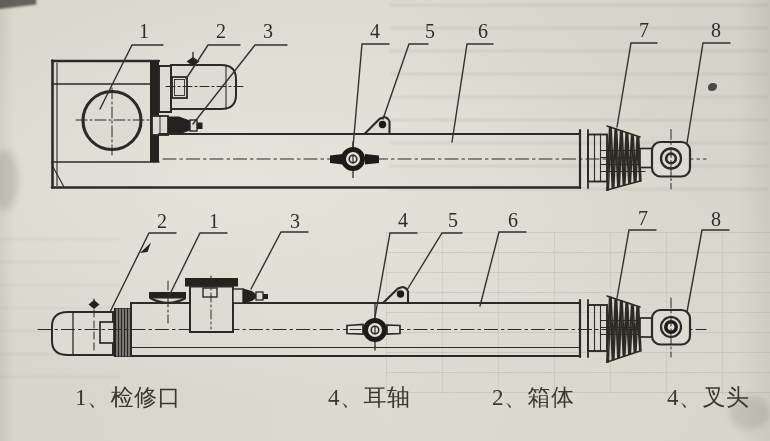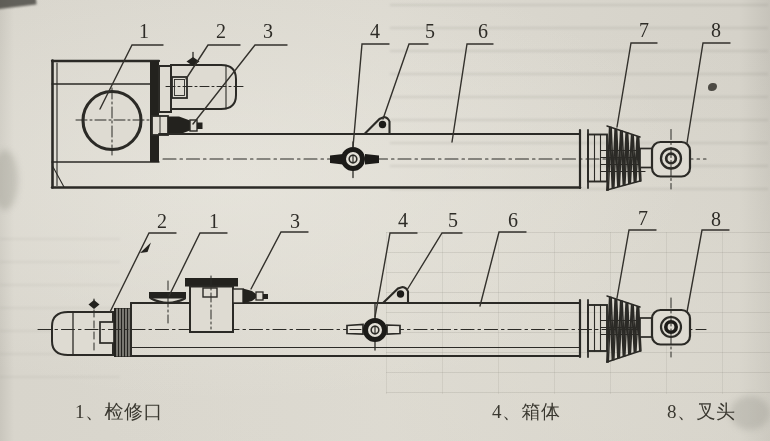--- a/index.html
+++ b/index.html
@@ -24,22 +24,22 @@
     filter:blur(.6px);
   }
   .bleed.rows{
     background:repeating-linear-gradient(180deg, rgba(110,108,100,.14) 0 2px, rgba(0,0,0,0) 2px 23px);
     filter:blur(1px);
   }
   .smudge{position:absolute;border-radius:50%;filter:blur(3px);pointer-events:none;}
   svg{position:absolute;left:0;top:0;}
   svg text{font-family:"Liberation Serif","DejaVu Serif",serif;fill:#2e2c27;}
   #legend{
-    position:absolute;left:0;top:399px;width:656px;height:26px;
-    font-size:19px;color:#3a3830;letter-spacing:.5px;
+    position:absolute;left:0;top:382px;width:656px;height:26px;
+    font-size:23px;color:#3a3830;letter-spacing:.5px;
   }
   #legend span{position:absolute;top:0;white-space:nowrap;}
   #inkspot{position:absolute;left:708px;top:83px;width:9px;height:8px;background:#35332d;
     border-radius:55% 45% 60% 40%;opacity:.85;filter:blur(.3px);}
   #corner{position:absolute;left:-6px;top:-5px;width:42px;height:12px;background:#31302b;
     transform:rotate(-7deg);opacity:.7;filter:blur(1px);}
 </style>
 </head>
 <body>
 
@@ -266,15 +266,16 @@
       <text x="513" y="227">6</text>
       <text x="643" y="225">7</text>
       <text x="716" y="226">8</text>
     </g>
   </g>
   </g>
 </svg>
 
 <div id="legend">
   <span style="left:75px">1、检修口</span>
-  <span style="left:492px">4、箱体</span>
-  <span style="left:667px">8、叉头</span>
+  <span style="left:328px">4、耳轴</span>
+  <span style="left:492px">2、箱体</span>
+  <span style="left:667px">4、叉头</span>
 </div>
 
 </body></html>

